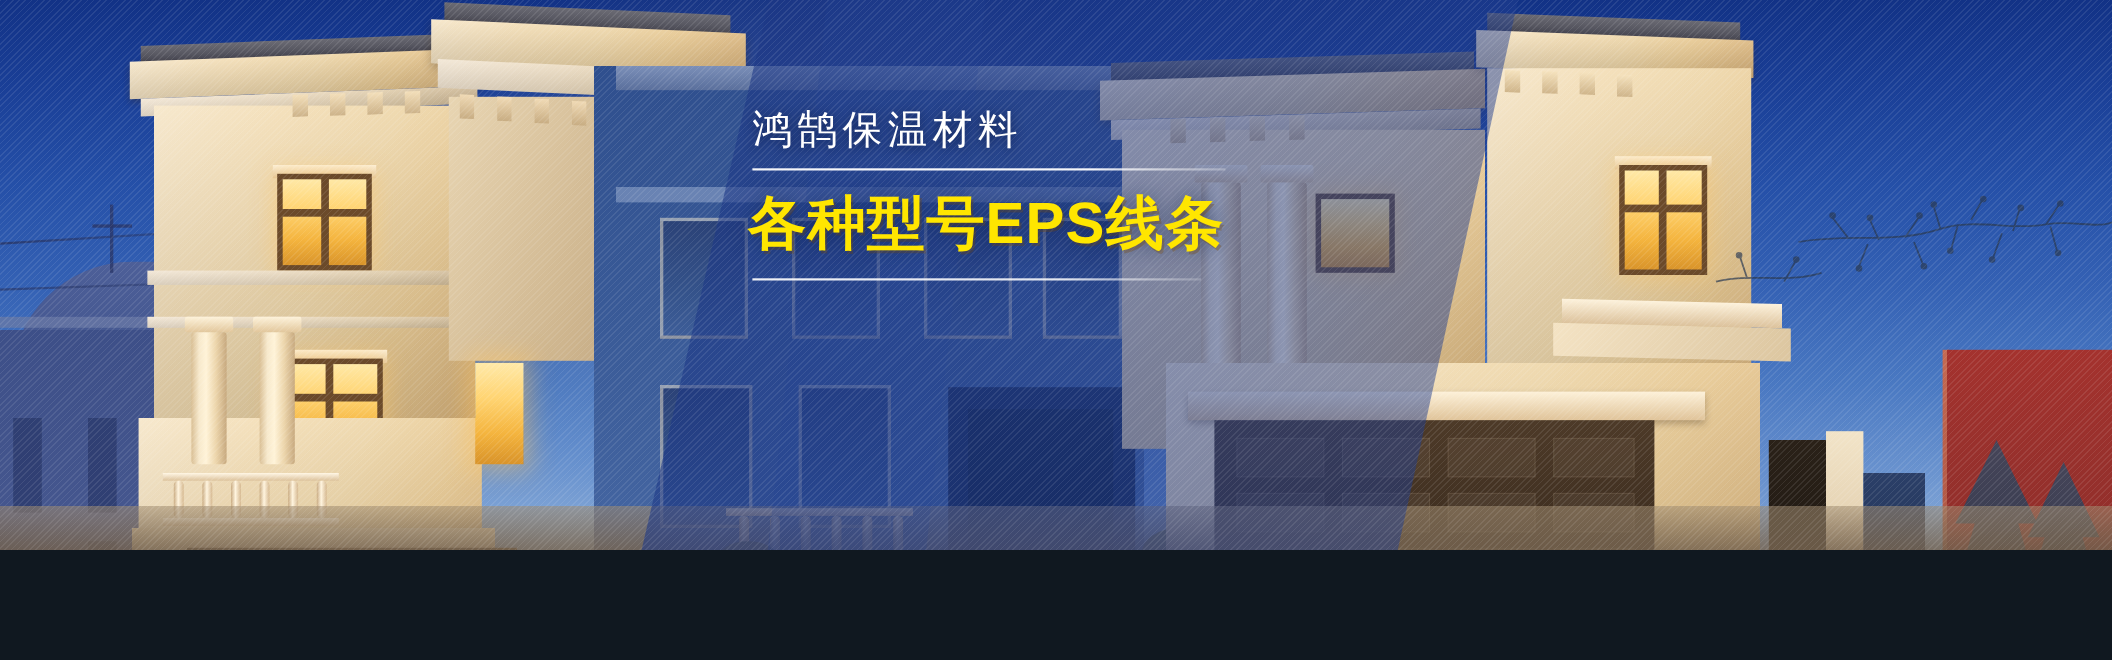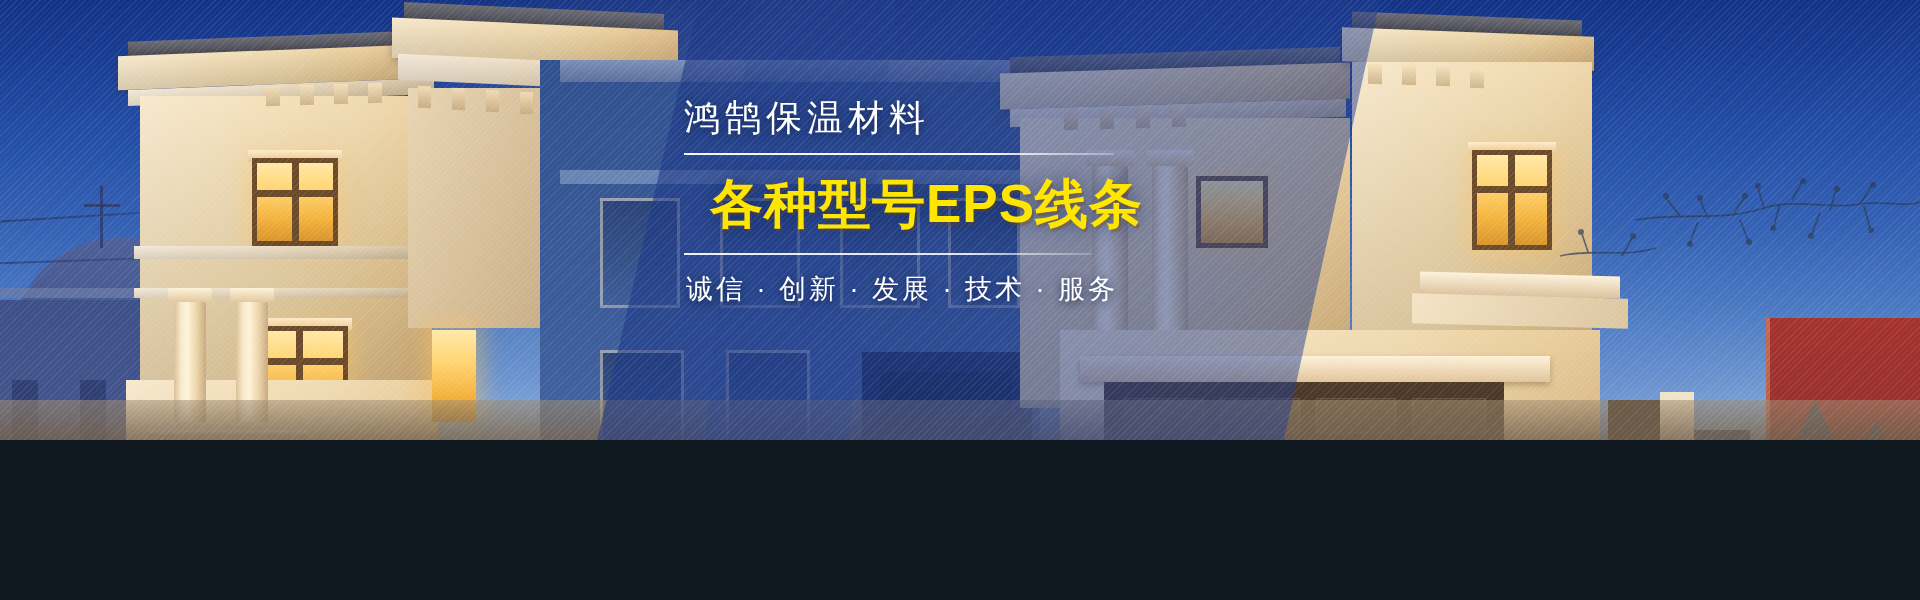--- a/index.html
+++ b/index.html
@@ -2,21 +2,21 @@
 <html><head>
 <meta charset="utf-8">
 <title>Banner</title>
 <style>
   * { margin:0; padding:0; box-sizing:border-box; }
   html,body{ background:#101820; }
   body{ font-family:"Liberation Sans","DejaVu Sans",sans-serif; }
 
   #banner{
     position:relative;
-    width:1920px; height:440px;
+    width:1920px; height:500px;
     overflow:hidden;
     background:#1b3a8c;
   }
 
   
   .sky{
     position:absolute; inset:0;
     background:
       radial-gradient(ellipse 900px 420px at 60% 100%, rgba(70,110,190,.55) 0%, rgba(70,110,190,0) 70%),
       linear-gradient(180deg,
@@ -343,21 +343,21 @@
     font-size:53px;
     line-height:1.1;
     font-weight:700;
     letter-spacing:1px;
     color:#ffe600;
     text-shadow:
       2px 3px 0 rgba(120,70,0,.30),
       0 0 20px rgba(10,28,70,.55);
     white-space:nowrap;
   }
-  .headline .ln{ display:block;padding-left:30px; }
+  .headline .ln{ display:block; }
   .rule2{
     height:2px;
     background:linear-gradient(90deg, rgba(255,255,255,.92) 0%, rgba(255,255,255,.85) 70%, rgba(255,255,255,.18) 100%);
     margin:20px 0 16px 4px;
     width:408px;
   }
   .tagline{
     font-size:27px;
     color:#ffffff;
     letter-spacing:3px;
@@ -622,16 +622,15 @@
   <div class="hatch"></div>
   <div class="vignette"></div>
 
   <div class="textblock">
     <div class="brand">鸿鹄保温材料</div>
     <div class="rule"></div>
     <div class="headline">
       <span class="ln">各种型号EPS线条</span>
     </div>
     <div class="rule2"></div>
-    <div class="tagline">诚信 · 创新 · 发展 · 技术 · 服务</div>
   </div>
 
 </div>
 
 </body></html>

